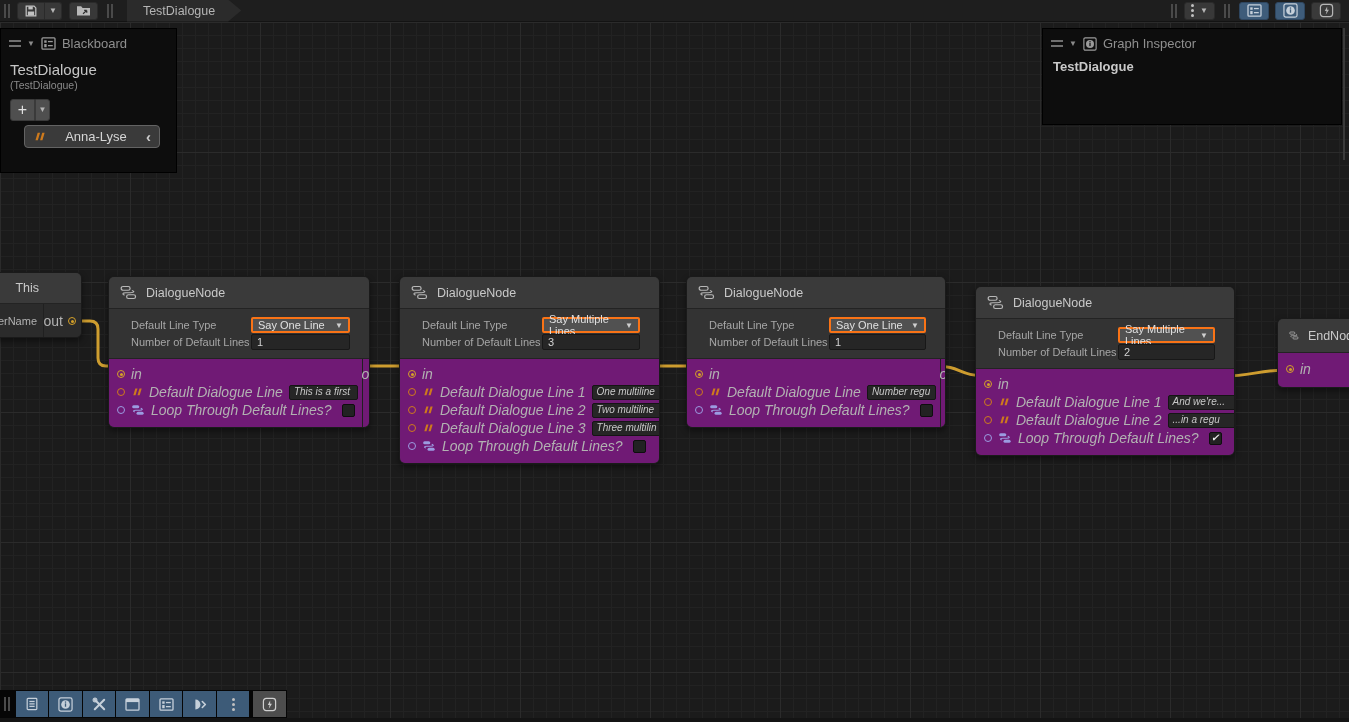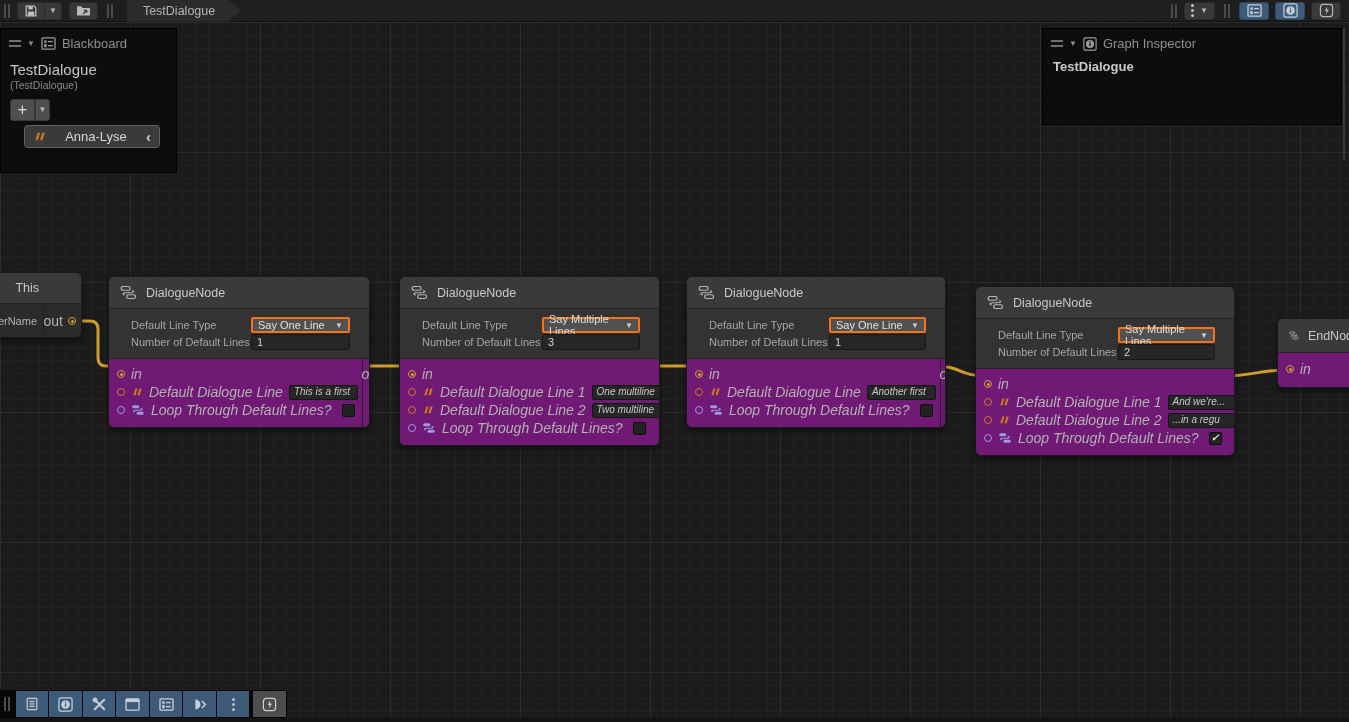--- a/index.html
+++ b/index.html
@@ -380,20 +380,31 @@
         <svg class="icn" width="12" height="10" viewBox="0 0 14 12">
             <path d="M2.6 10 L5 1.8 h2.6 L5.2 10 z" fill="#ce7a1c"></path>
             <path d="M7.6 10 L10 1.8 h2.6 L10.2 10 z" fill="#ce7a1c"></path>
           </svg>
         <span class="port-label">Default Dialogue Line 2</span>
         <div class="inline-field">
             <span>Two multiline</span>
           </div>
       </div>
       <div class="port-row">
+        <span class="port str"></span>
+        <svg class="icn" width="12" height="10" viewBox="0 0 14 12">
+            <path d="M2.6 10 L5 1.8 h2.6 L5.2 10 z" fill="#ce7a1c"></path>
+            <path d="M7.6 10 L10 1.8 h2.6 L10.2 10 z" fill="#ce7a1c"></path>
+          </svg>
+        <span class="port-label">Default Dialogue Line 3</span>
+        <div class="inline-field">
+            <span>Three multilin</span>
+          </div>
+      </div>
+      <div class="port-row">
         <span class="port bool"></span>
         <svg class="icn" width="14" height="12" viewBox="0 0 18 16">
             <rect x="1.2" y="1.6" width="9.5" height="4" rx="2" fill="#9b9be1"></rect>
             <rect x="7" y="10.4" width="9.5" height="4" rx="2" fill="#9b9be1"></rect>
             <path d="M12.6 5.8 c3 1 3 2.4 -1.4 2.4 h-5 c-4 0 -4 1.6 -1.4 2.6" fill="none" stroke="#9b9be1" stroke-width="1.4"></path>
           </svg>
         <span class="port-label">Loop Through Default Lines?</span>
         <span class="checkbox"></span>
       </div>
     </div>
@@ -437,21 +448,21 @@
         <span class="port-label">in</span>
       </div>
       <div class="port-row">
         <span class="port str"></span>
         <svg class="icn" width="12" height="10" viewBox="0 0 14 12">
             <path d="M2.6 10 L5 1.8 h2.6 L5.2 10 z" fill="#ce7a1c"></path>
             <path d="M7.6 10 L10 1.8 h2.6 L10.2 10 z" fill="#ce7a1c"></path>
           </svg>
         <span class="port-label">Default Dialogue Line</span>
         <div class="inline-field">
-            <span>Another first</span>
+            <span>Number regu</span>
           </div>
       </div>
       <div class="port-row">
         <span class="port bool"></span>
         <svg class="icn" width="14" height="12" viewBox="0 0 18 16">
             <rect x="1.2" y="1.6" width="9.5" height="4" rx="2" fill="#9b9be1"></rect>
             <rect x="7" y="10.4" width="9.5" height="4" rx="2" fill="#9b9be1"></rect>
             <path d="M12.6 5.8 c3 1 3 2.4 -1.4 2.4 h-5 c-4 0 -4 1.6 -1.4 2.6" fill="none" stroke="#9b9be1" stroke-width="1.4"></path>
           </svg>
         <span class="port-label">Loop Through Default Lines?</span>

